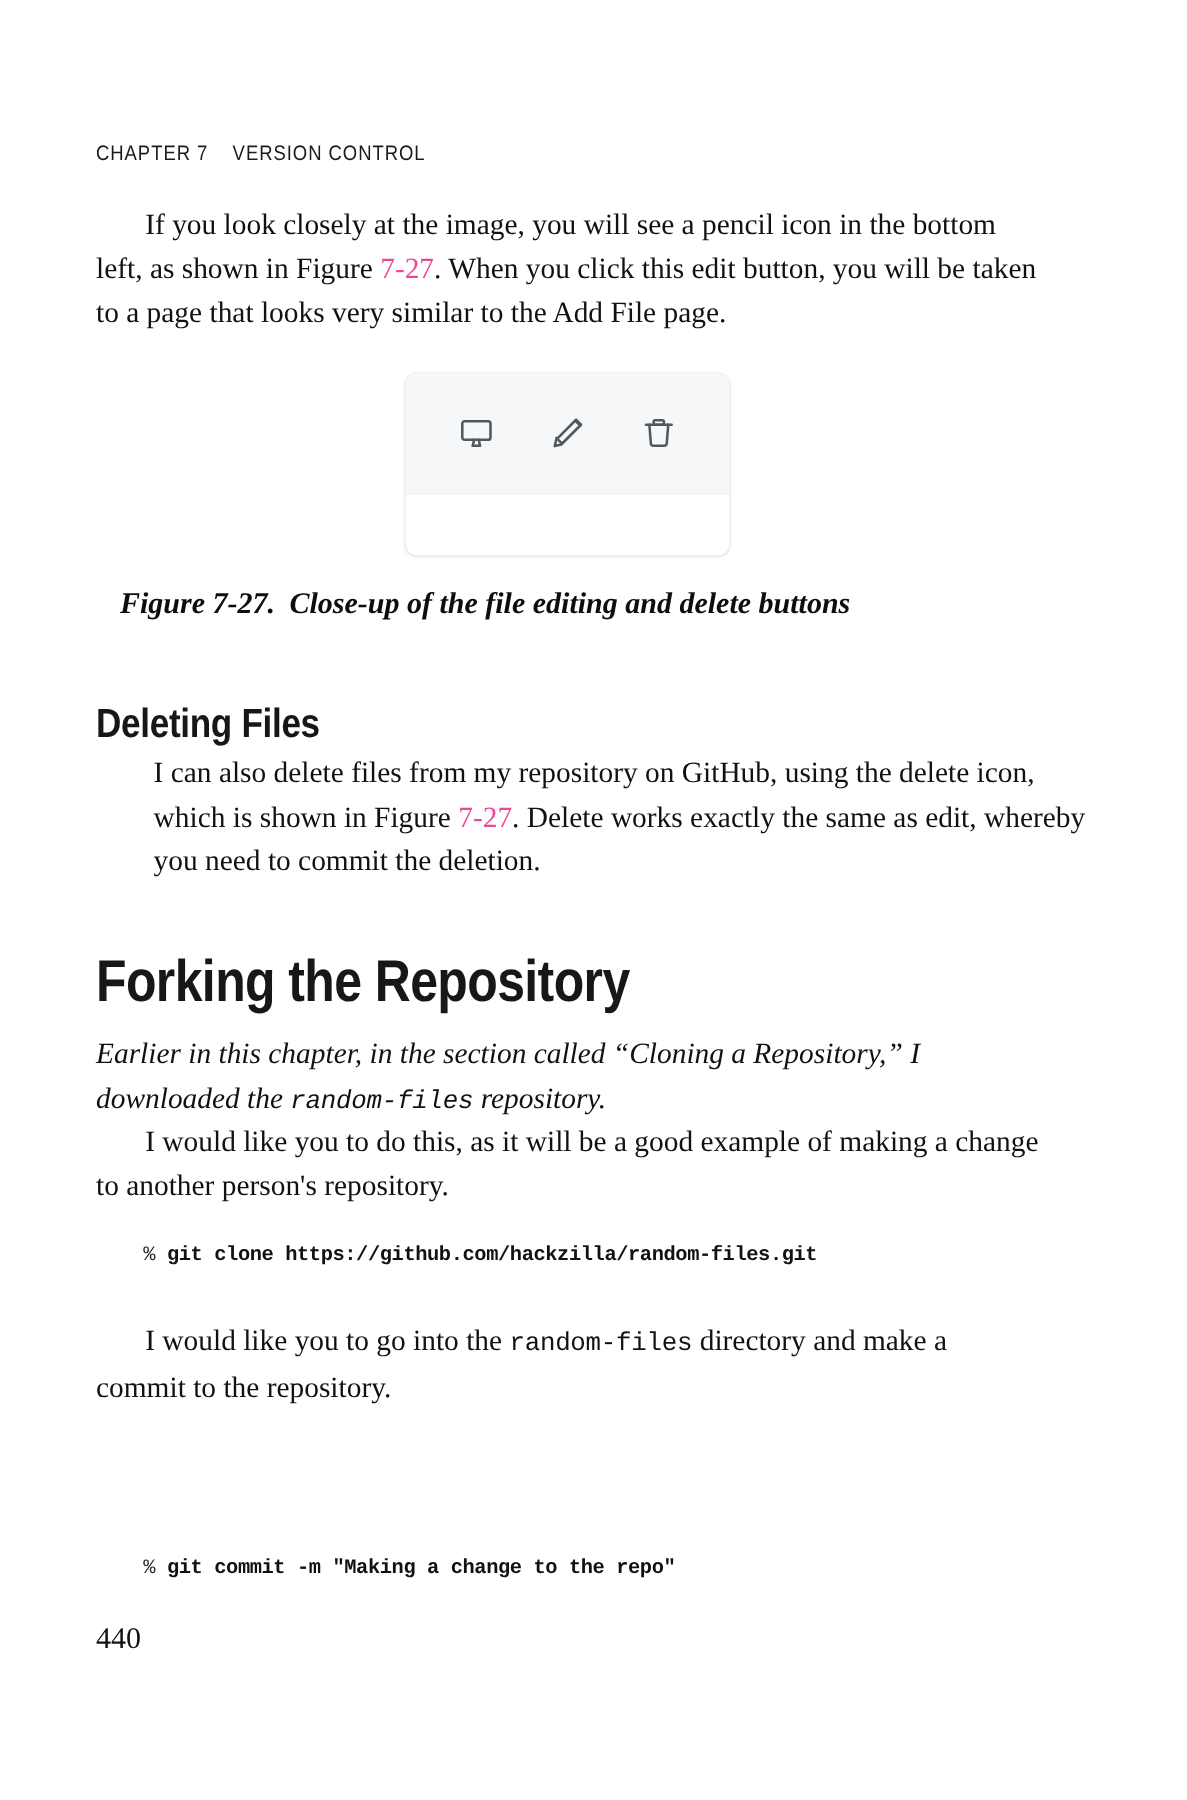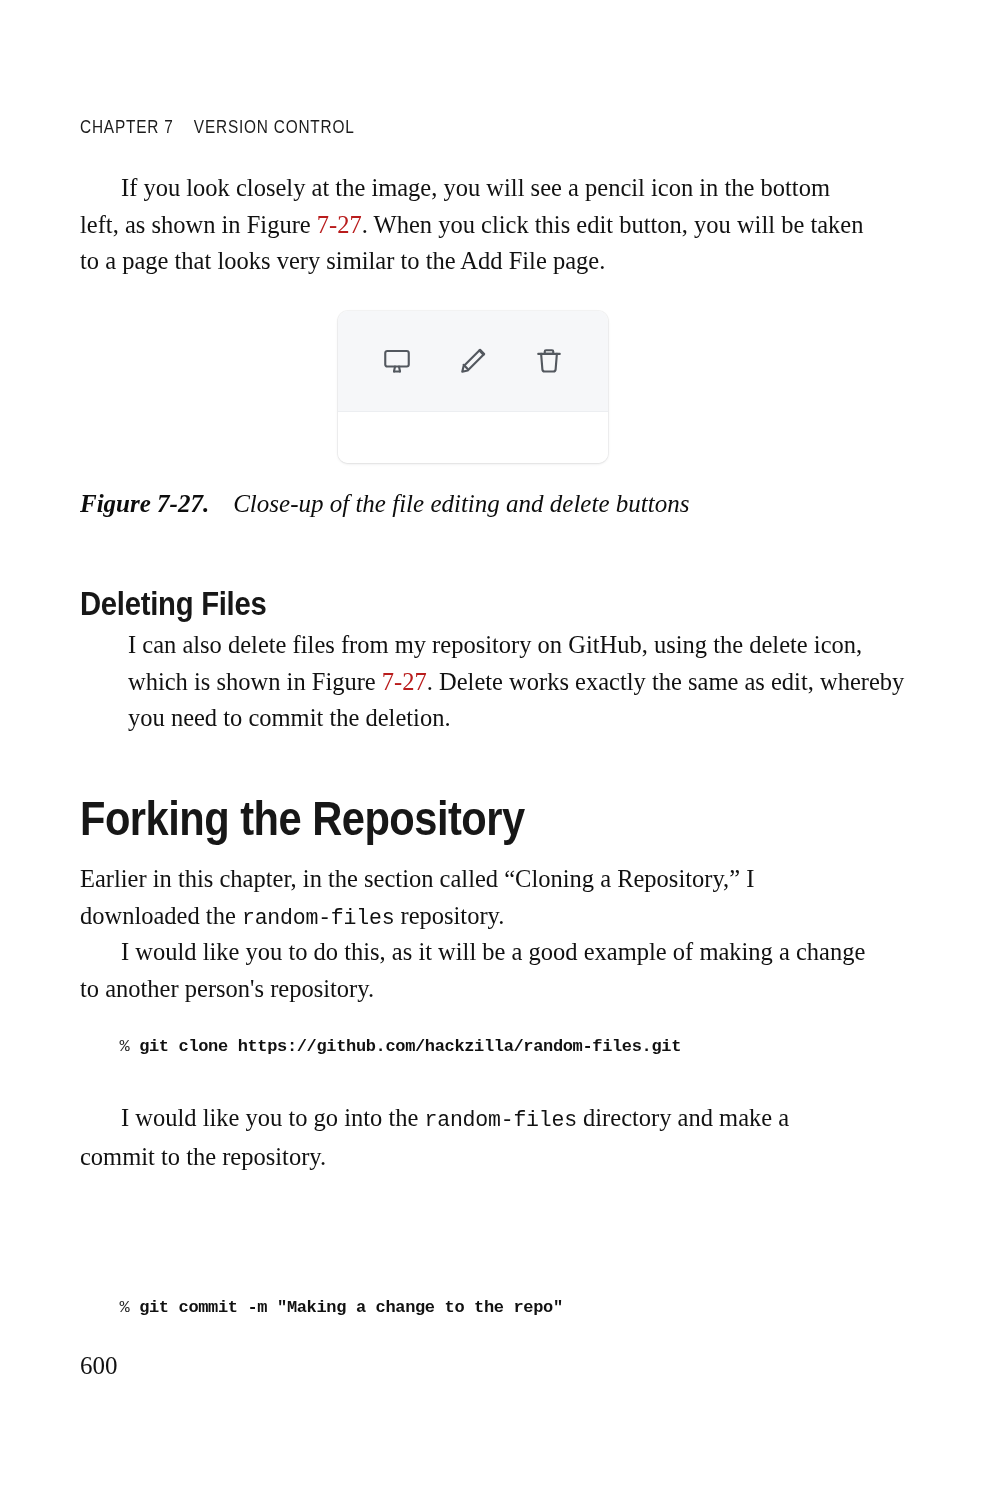--- a/index.html
+++ b/index.html
@@ -46,21 +46,21 @@
     width: 790px;
     font-family: "Liberation Serif", serif;
     font-size: 24.5px;
     line-height: 36.5px;
     color: #111111;
     text-align: left;
   }
   .para.indent { text-indent: 41px; }
 
   .xref {
-    color: #b91c1c;
+    color: #ec4899;
   }
 
   code, .mono {
     font-family: "Liberation Mono", monospace;
     font-size: 21.5px;
     letter-spacing: -0.2px;
   }
 
   
   .figure-wrap {
@@ -115,24 +115,26 @@
     position: absolute;
     left: 80px;
     top: 490px;
     font-family: "Liberation Serif", serif;
     font-size: 25px;
     color: #0d0d0d;
   }
   .fig-caption .fig-label {
     font-weight: bold;
     font-style: italic;
+    margin-left: 20px;
   }
   .fig-caption .fig-text {
     font-style: italic;
-    margin-left: 24px;
+    margin-left: 12px;
+    font-weight: bold;
   }
 
   
   .h2 {
     position: absolute;
     left: 80px;
     font-family: "Liberation Sans", sans-serif;
     font-weight: bold;
     font-size: 34px;
     letter-spacing: -0.3px;
@@ -232,33 +234,33 @@
   </div>
 
   <div class="h2" style="top: 584px;">Deleting Files</div>
 
   <div class="para" style="top: 627px; margin-left: 48px;">
     <span>I can also delete files from my repository on GitHub, using the delete icon, which is shown in Figure </span><a class="xref">7-27</a><span>. Delete works exactly the same as edit, whereby you need to commit the deletion.</span>
   </div>
 
   <div class="h1" style="top: 790px;">Forking the Repository</div>
 
-  <div class="para" style="top: 861px;">
+  <div class="para" style="top: 861px; font-style: italic;">
     <span>Earlier in this chapter, in the section called “Cloning a Repository,” I downloaded the </span><code class="mono">random-files</code><span> repository.</span>
   </div>
 
   <div class="para indent" style="top: 934px;">I would like you to do this, as it will be a good example of making a change to another person's repository.</div>
 
   <div class="cmd" style="top: 1018px;">
     <span class="prompt">% </span><span class="cmd-text">git clone https://github.com/hackzilla/random-files.git</span>
   </div>
 
   <div class="para indent" style="top: 1100px;">
     <span>I would like you to go into the </span><code class="mono">random-files</code><span> directory and make a commit to the repository.</span>
   </div>
 
   <div class="cmd" style="top: 1279px;">
     <span class="prompt">% </span><span class="cmd-text">git commit -m "Making a change to the repo"</span>
   </div>
 
-  <div class="folio">600</div>
+  <div class="folio">440</div>
 
 </div>
 
 </body></html>

